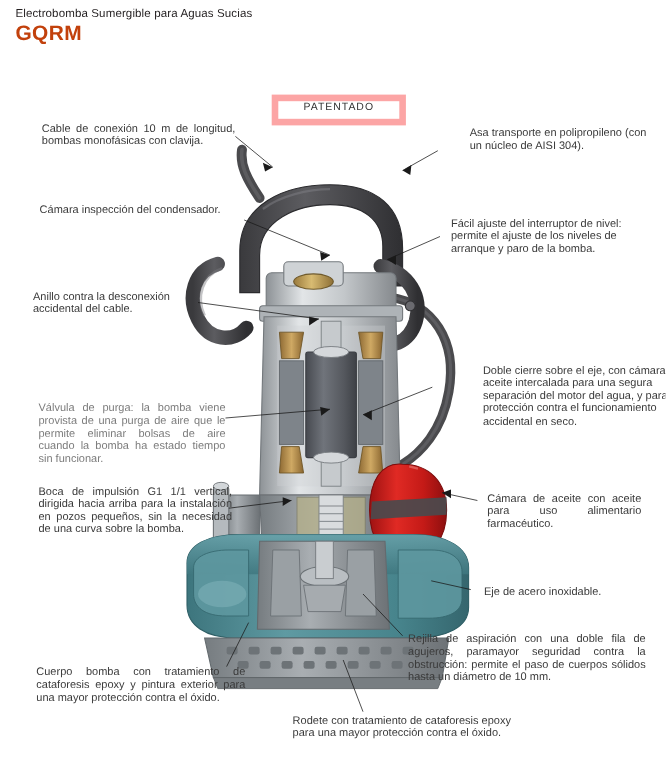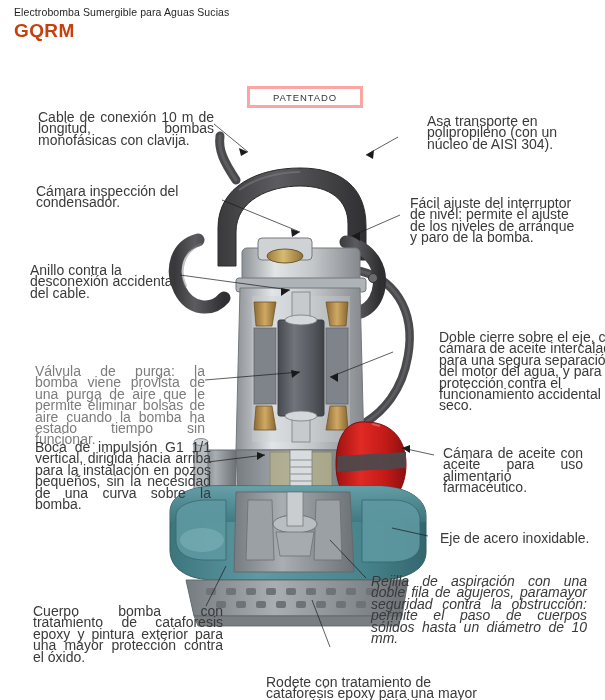--- a/index.html
+++ b/index.html
@@ -13,27 +13,27 @@
   .sheet{position:absolute;inset:0;}
 
   
   #header{position:absolute;left:14px;top:6px;}
   #subtitle{font-size:10.5px;letter-spacing:.1px;color:#231f20;line-height:13px;}
   #model{font-size:19px;font-weight:bold;letter-spacing:.4px;line-height:22px;margin-top:1px;color:#c2410c;}
 
   
   #patent-badge{
     position:absolute;left:247px;top:86px;width:110px;height:16px;
-    border:3px solid #fca5a5;background:#fff;
-    display:flex;align-items:center;justify-content:center;
+    border:6px solid #fca5a5;background:#fff;
+    display:flex;justify-content:center;
     font-size:9.5px;letter-spacing:.9px;color:#333;
   }
 
   
-  .callout{position:absolute;font-size:14px;line-height:11.4px;color:#3a3a3a;}
+  .callout{position:absolute;font-size:10px;line-height:11.4px;color:#3a3a3a;}
   .callout.just{text-align:justify;}
   .callout.faded{color:#7c7c7c;}
 
   
   #leaders{position:absolute;left:0;top:0;width:605px;height:700px;pointer-events:none;}
 
   
   #pump-illustration{position:absolute;left:140px;top:120px;width:320px;height:520px;}
 </style>
 </head>
@@ -273,17 +273,17 @@
   <div class="callout" style="left:427px;top:116px;width:166px;">Asa transporte en polipropileno (con un núcleo de AISI 304).</div>
 
   <div class="callout" style="left:410px;top:198px;width:175px;">Fácil ajuste del interruptor de nivel: permite el ajuste de los niveles de arranque y paro de la bomba.</div>
 
   <div class="callout" style="left:403px;top:332px;width:185px;margin-left:36px;">Doble cierre sobre el eje, con cámara de aceite intercalada para una segura separación del motor del agua, y para la protección contra el funcionamiento accidental en seco.</div>
 
   <div class="callout" style="left:440px;top:533px;width:155px;">Eje de acero inoxidable.</div>
 
   <div class="callout just" style="left:443px;top:448px;width:140px;">Cámara de aceite con aceite para uso alimentario farmacéutico.</div>
 
-  <div class="callout just" style="left:371px;top:576px;width:216px;font-style:italic;">Rejilla de aspiración con una doble fila de agujeros, paramayor seguridad contra la obstrucción: permite el paso de cuerpos sólidos hasta un diámetro de 10 mm.</div>
-
-  <div class="callout" style="left:266px;top:650px;width:215px;margin-top:27px;">Rodete con tratamiento de cataforesis epoxy para una mayor protección contra el óxido.</div>
+  <div class="callout just" style="left:371px;top:576px;width:216px;">Rejilla de aspiración con una doble fila de agujeros, paramayor seguridad contra la obstrucción: permite el paso de cuerpos sólidos hasta un diámetro de 10 mm.</div>
+
+  <div class="callout" style="left:266px;top:650px;width:215px;">Rodete con tratamiento de cataforesis epoxy para una mayor protección contra el óxido.</div>
 
 </div>
 
 </body></html>

